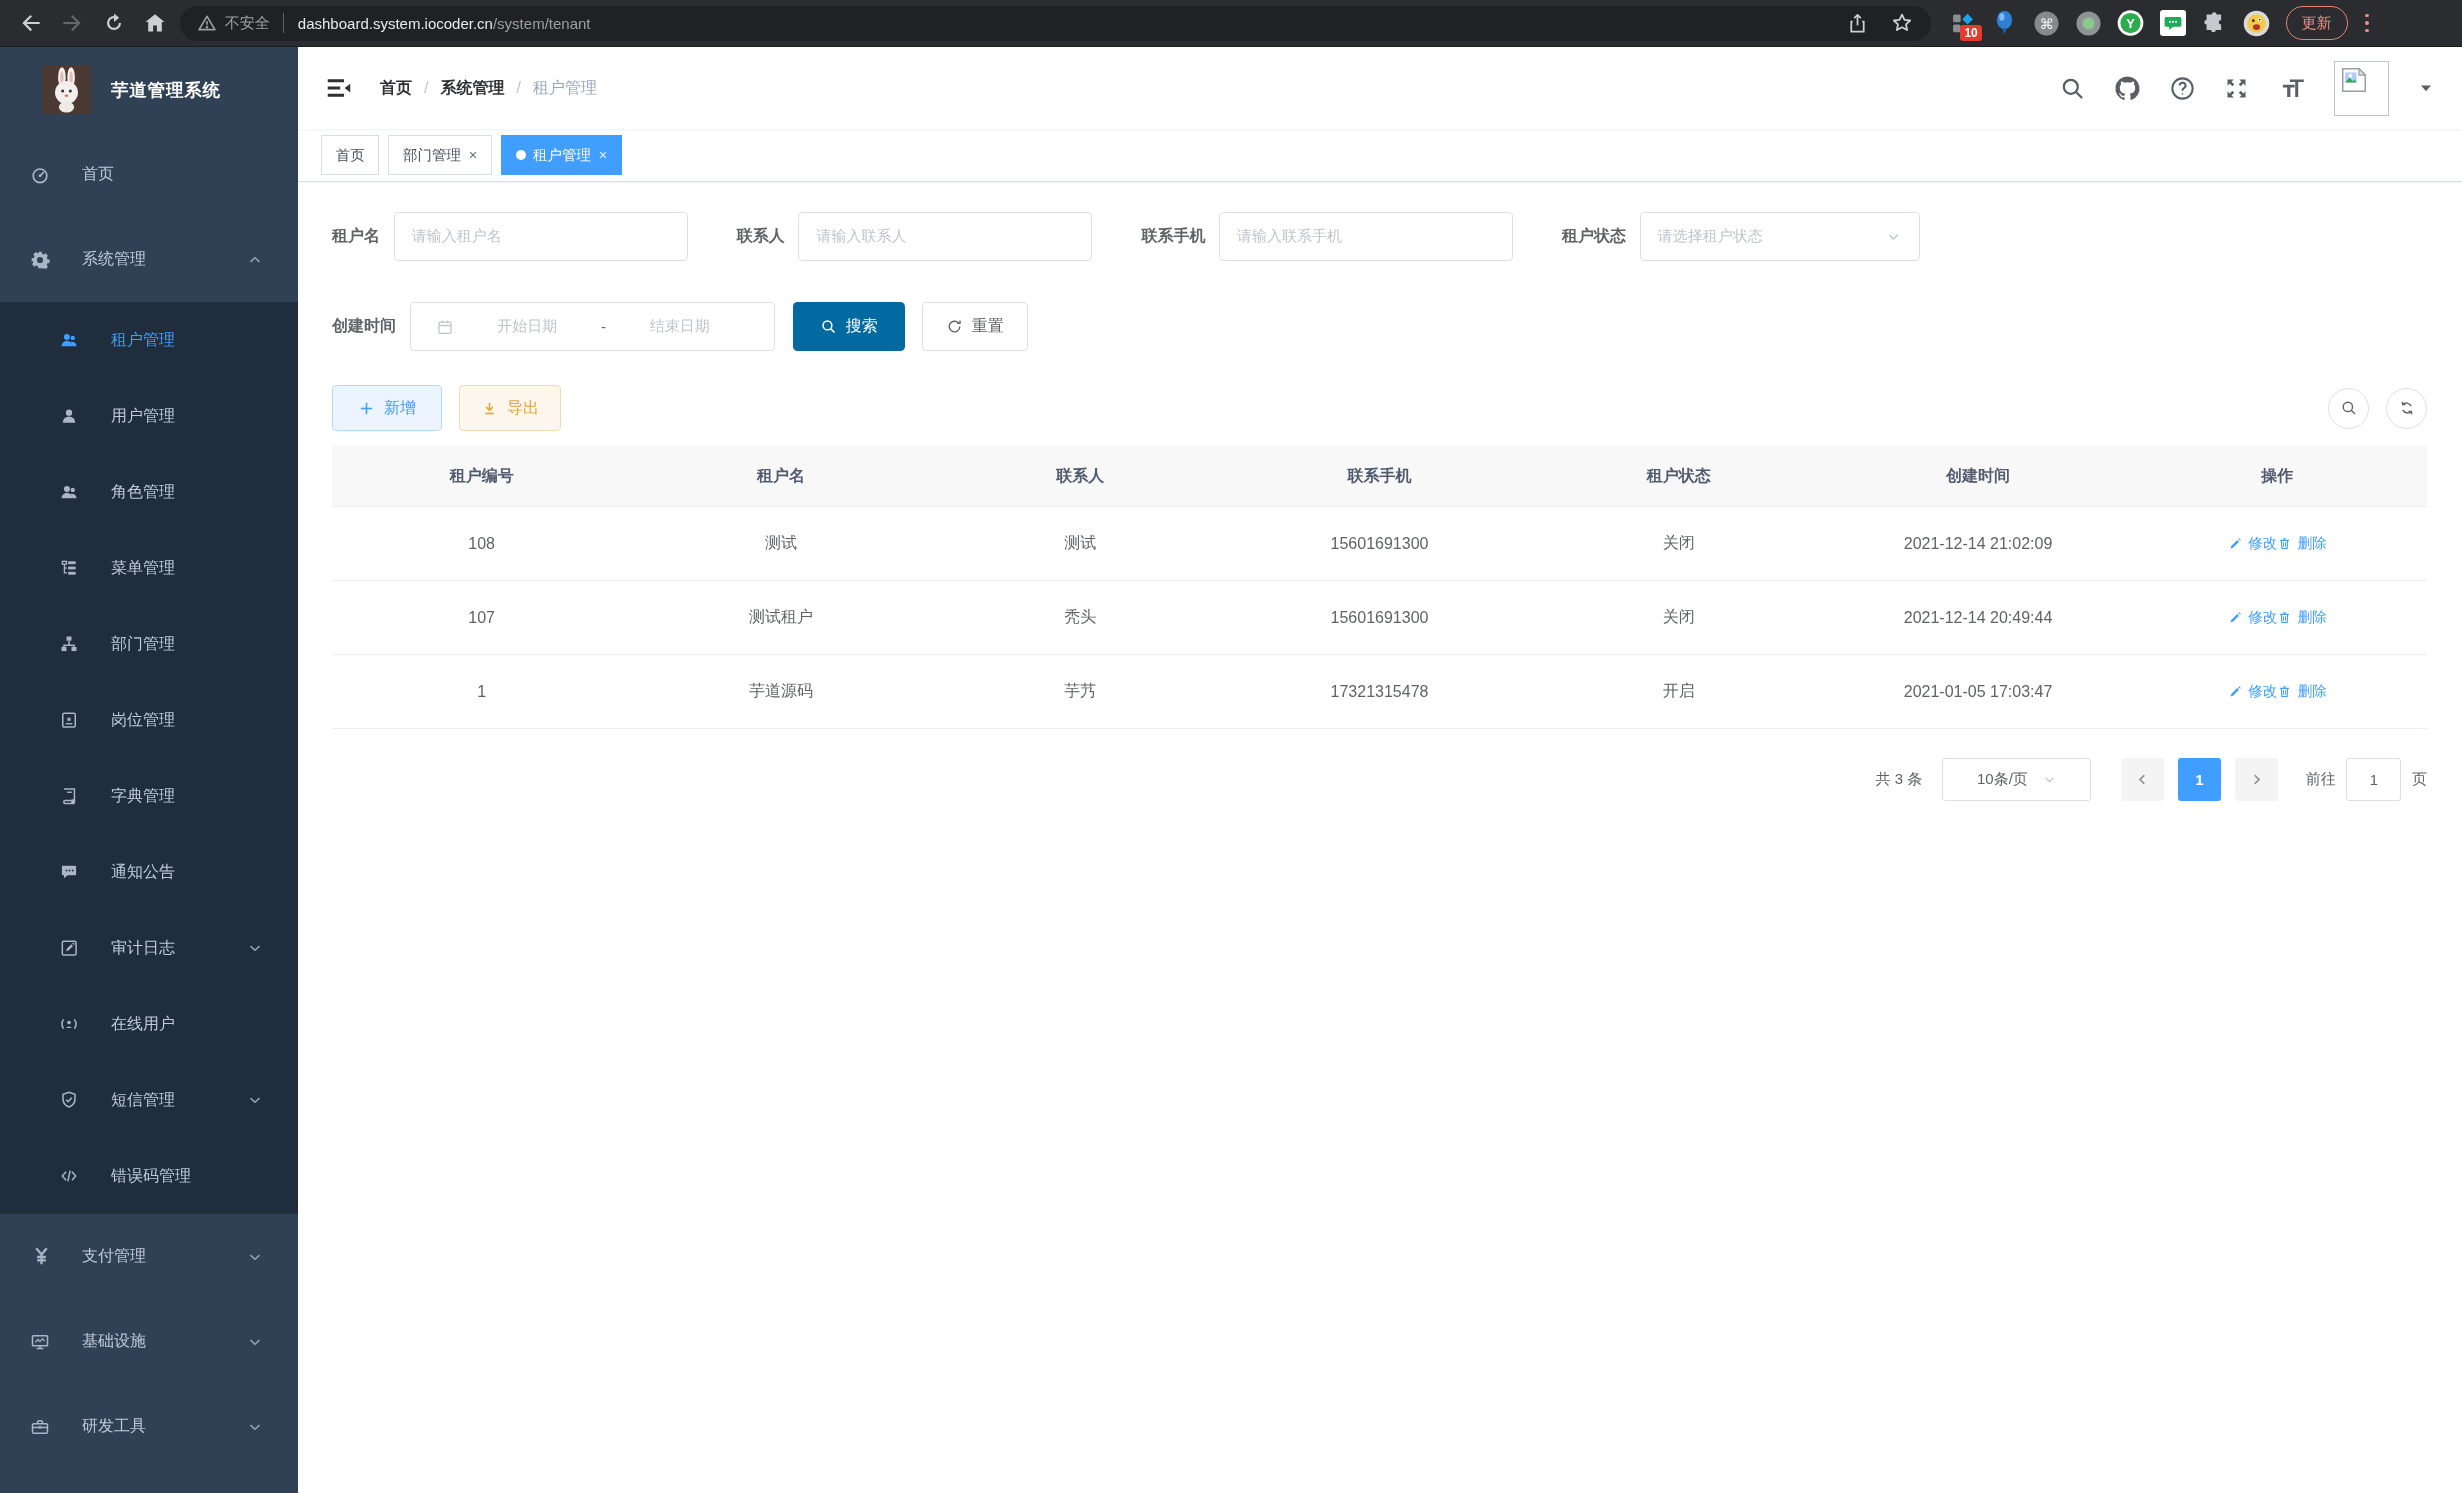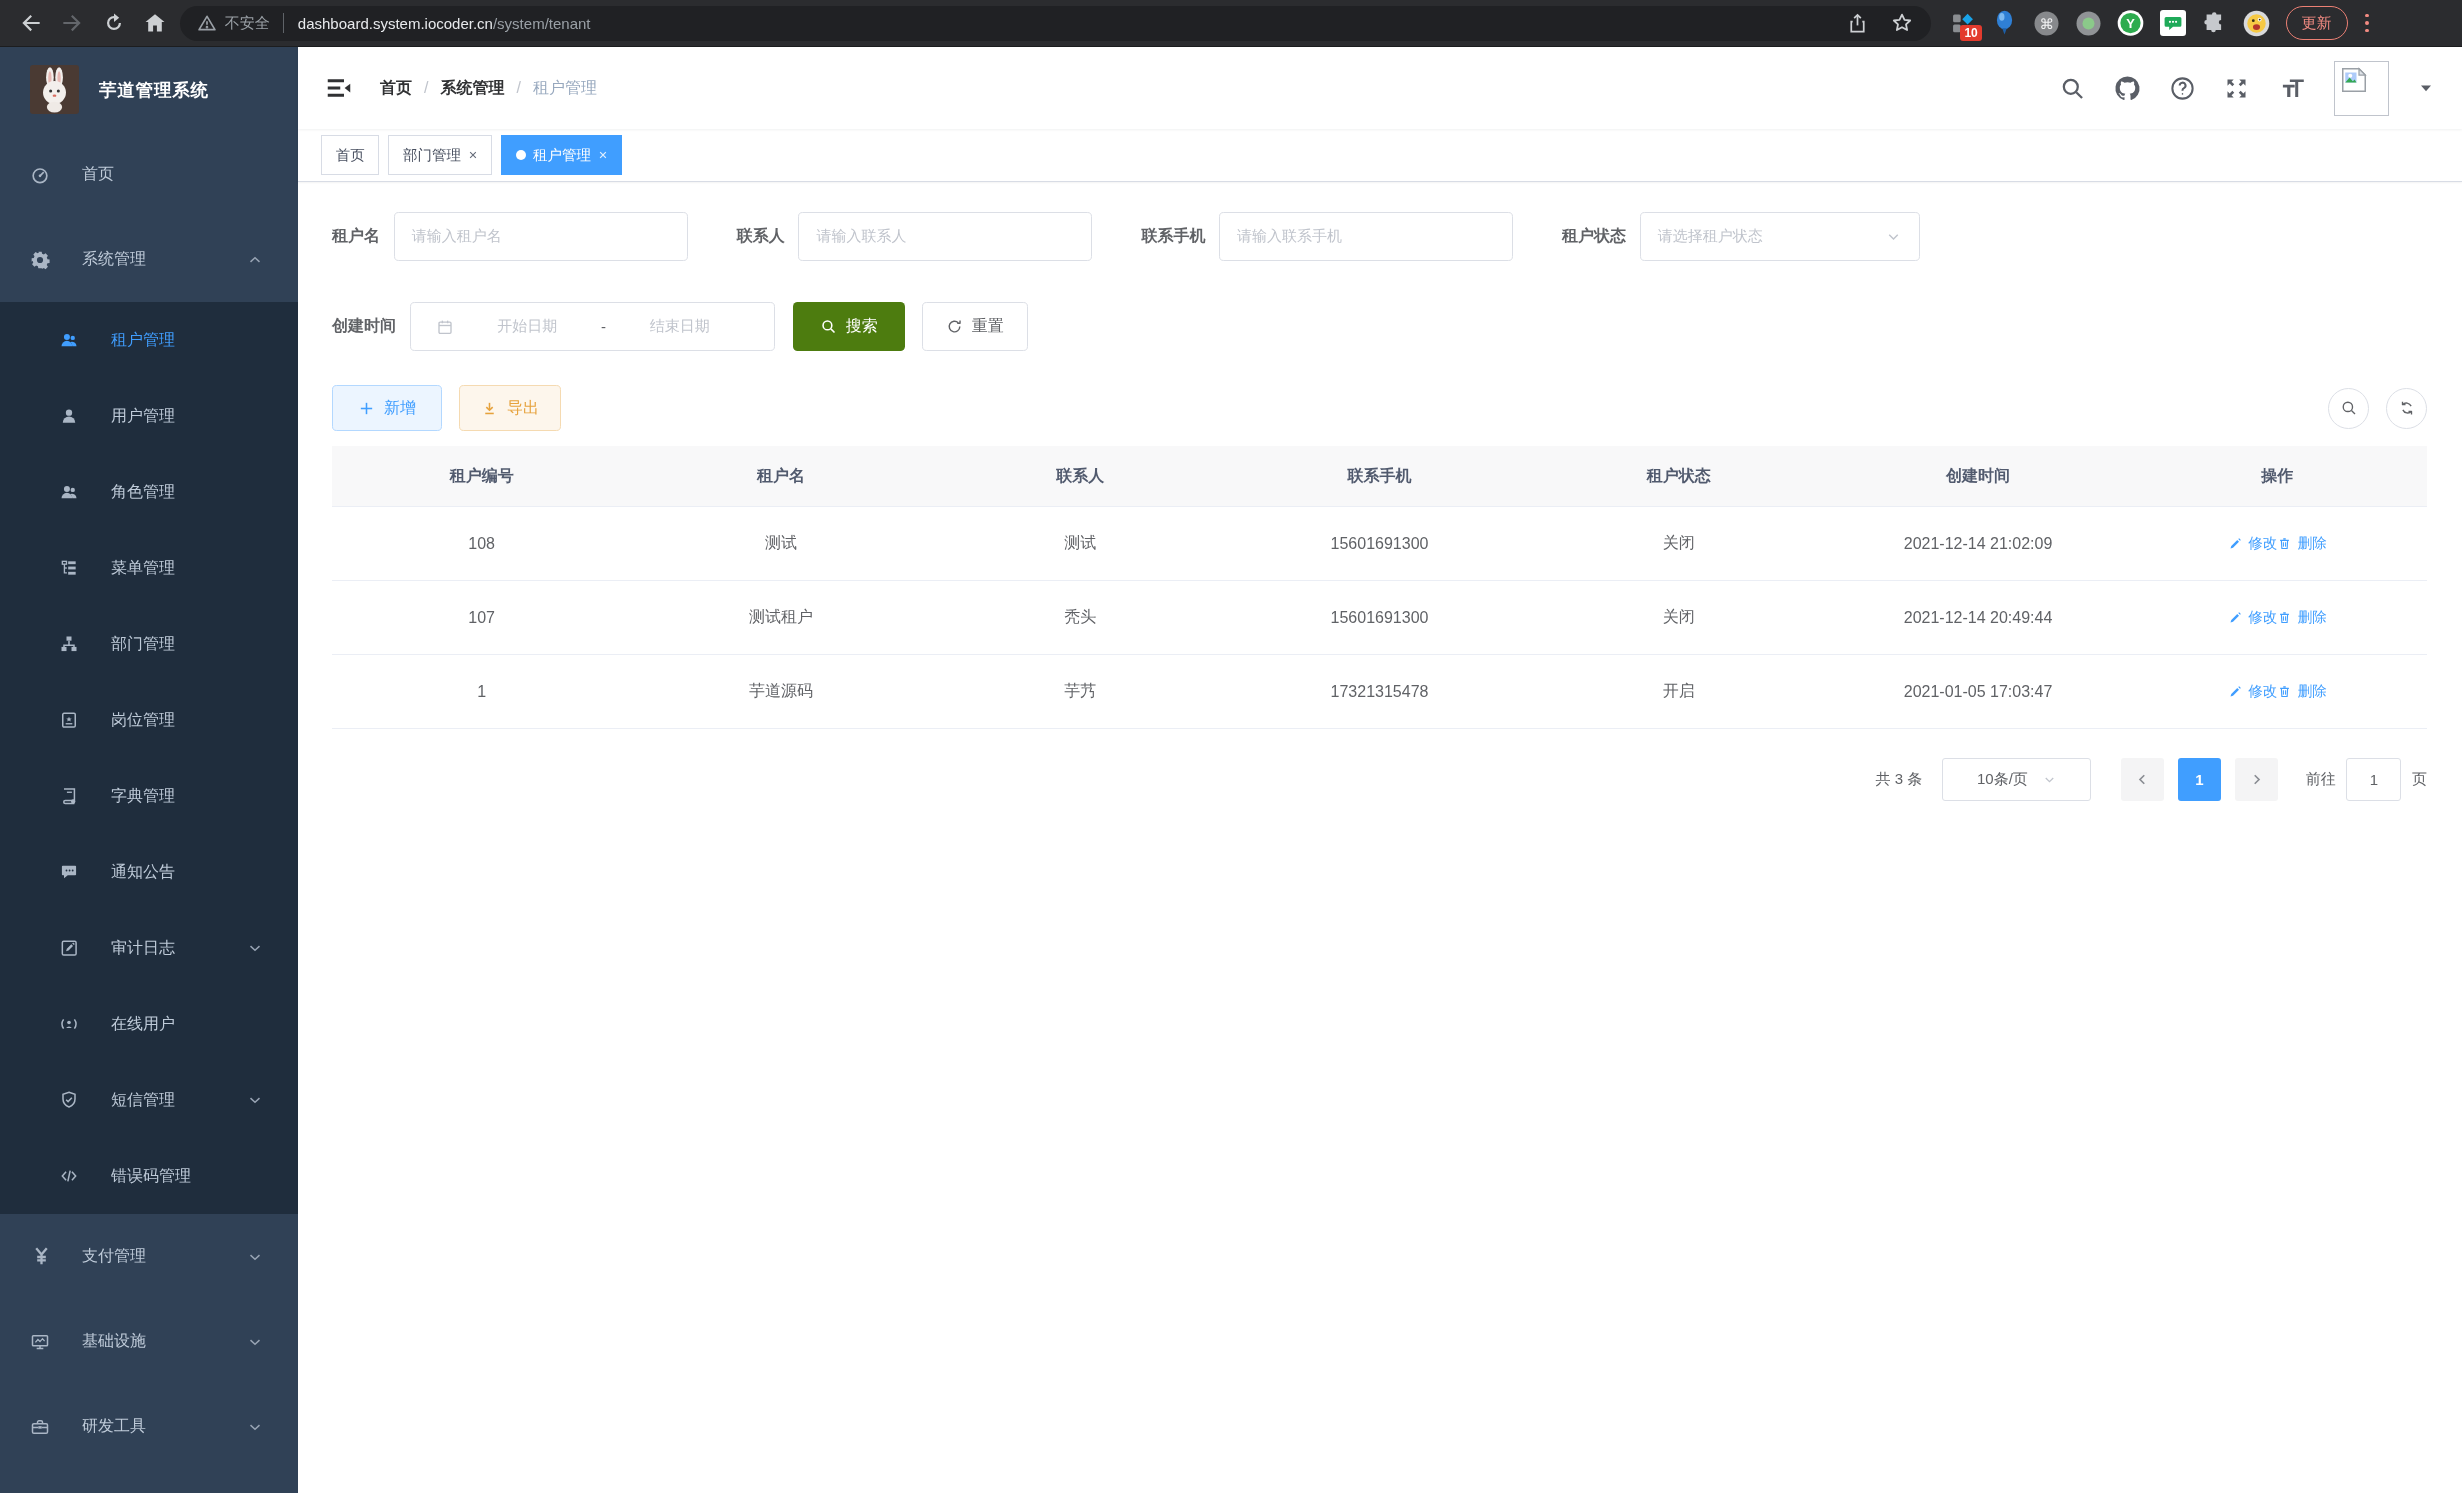--- a/index.html
+++ b/index.html
@@ -23,21 +23,21 @@
   .update-pill { height:34px; border:1.5px solid #ec8074; color:#f membri28b82; color:#f28b82; border-radius:17px; display:flex; align-items:center; padding:16px 15px; font-size:15px; margin-left:7.6px; }
   .kebab { width:23px; height:34px; display:flex; flex-direction:column; align-items:center; justify-content:center; gap:3.8px; }
   .kebab i { width:3.8px; height:3.8px; border-radius:50%; background:#f28b82; }
 
   
   .app { display:flex; height:1447px; }
   .sidebar { width:298px; background:#304156; flex:0 0 auto; display:flex; flex-direction:column; overflow:hidden; }
   .main { flex:1 1 auto; display:flex; flex-direction:column; background:#fff; min-width:0; }
 
   
-  .logo-row { height:85px; display:flex; align-items:center; padding-left:30px; gap:20px; }
+  .logo-row { height:85px; display:flex; align-items:center; padding-left:42px; gap:20px; }
   .logo-title { color:#fff; font-size:17.5px; font-weight:700; letter-spacing:0.8px; }
   .menu { flex:1 1 auto; }
   .menu-item { display:flex; align-items:center; color:#bfcbd9; cursor:pointer; }
   .menu-item.top { height:85px; padding-left:30px; }
   .menu-item.sub { height:76px; padding-left:59px; background:#1f2d3d; }
   .menu-item .mi-icon { width:34px; display:flex; justify-content:flex-start; color:#aab6c5; flex:0 0 auto; margin-right:18px; }
   .menu-item .mi-label { font-size:16px; white-space:nowrap; }
   .menu-item .mi-chevron { margin-left:auto; margin-right:34px; color:#97a3b3; }
   .menu-item.active { color:#409eff; }
   .menu-item.active .mi-icon { color:#409eff; }
@@ -69,21 +69,21 @@
   .f-label { font-weight:700; color:#606266; font-size:16px; margin-right:13.7px; white-space:nowrap; }
   .box { height:49px; border:0.8px solid #dcdfe6; border-radius:4.6px; background:#fff; display:flex; align-items:center; padding:0 17px; font-size:15px; color:#c0c4cc; }
   .f-input { width:294px; }
   .f-select { width:280px; justify-content:space-between; }
   .f-select .sel-caret { color:#c0c4cc; }
   .datebox { width:365px; gap:0; padding:0 25px; }
   .datebox .cal { color:#c0c4cc; margin-right:4.6px; display:flex; }
   .datebox .seg { flex:1 1 auto; text-align:center; color:#c0c4cc; }
   .datebox .dash { color:#606266; padding:0 4.6px; }
   .btn { height:49px; border-radius:4.6px; display:inline-flex; align-items:center; justify-content:center; gap:9px; font-size:16px; cursor:pointer; border:0.8px solid transparent; }
-  .btn-primary { background:#4d7c0f; color:#fff; padding:15px 26px; margin-left:18px; }
+  .btn-primary { background:#0369a1; color:#fff; padding:15px 26px; margin-left:18px; }
   .btn-plain { background:#fff; color:#606266; border-color:#dcdfe6; padding:0 23px; margin-left:17px; }
   .toolbar { display:flex; align-items:center; margin-top:34px; }
   .btn-add { height:46px; background:#ecf5ff; border-color:#b3d8ff; color:#409eff; padding:0 25px; margin:0; }
   .btn-export { height:46px; background:#fdf6ec; border-color:#f5dab1; color:#e6a23c; padding:0 21px; margin-left:17px; }
   .toolbar-right { margin-left:auto; display:flex; align-items:center; gap:17px; }
   .circle-btn { width:41px; height:41px; border-radius:50%; border:0.8px solid #dcdfe6; background:#fff; color:#606266; display:flex; align-items:center; justify-content:center; cursor:pointer; }
 
   
   .tbl { margin-top:15px; width:100%; }
   .tbl-head, .tbl-row { display:grid; grid-template-columns:repeat(7,1fr); align-items:center; text-align:center; }

